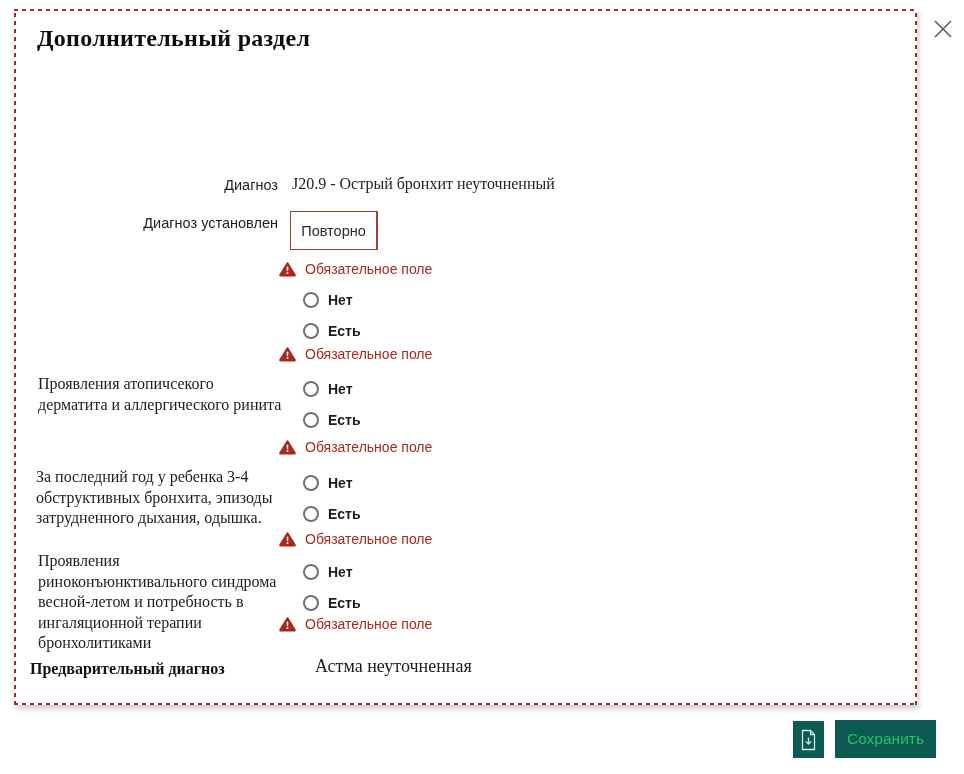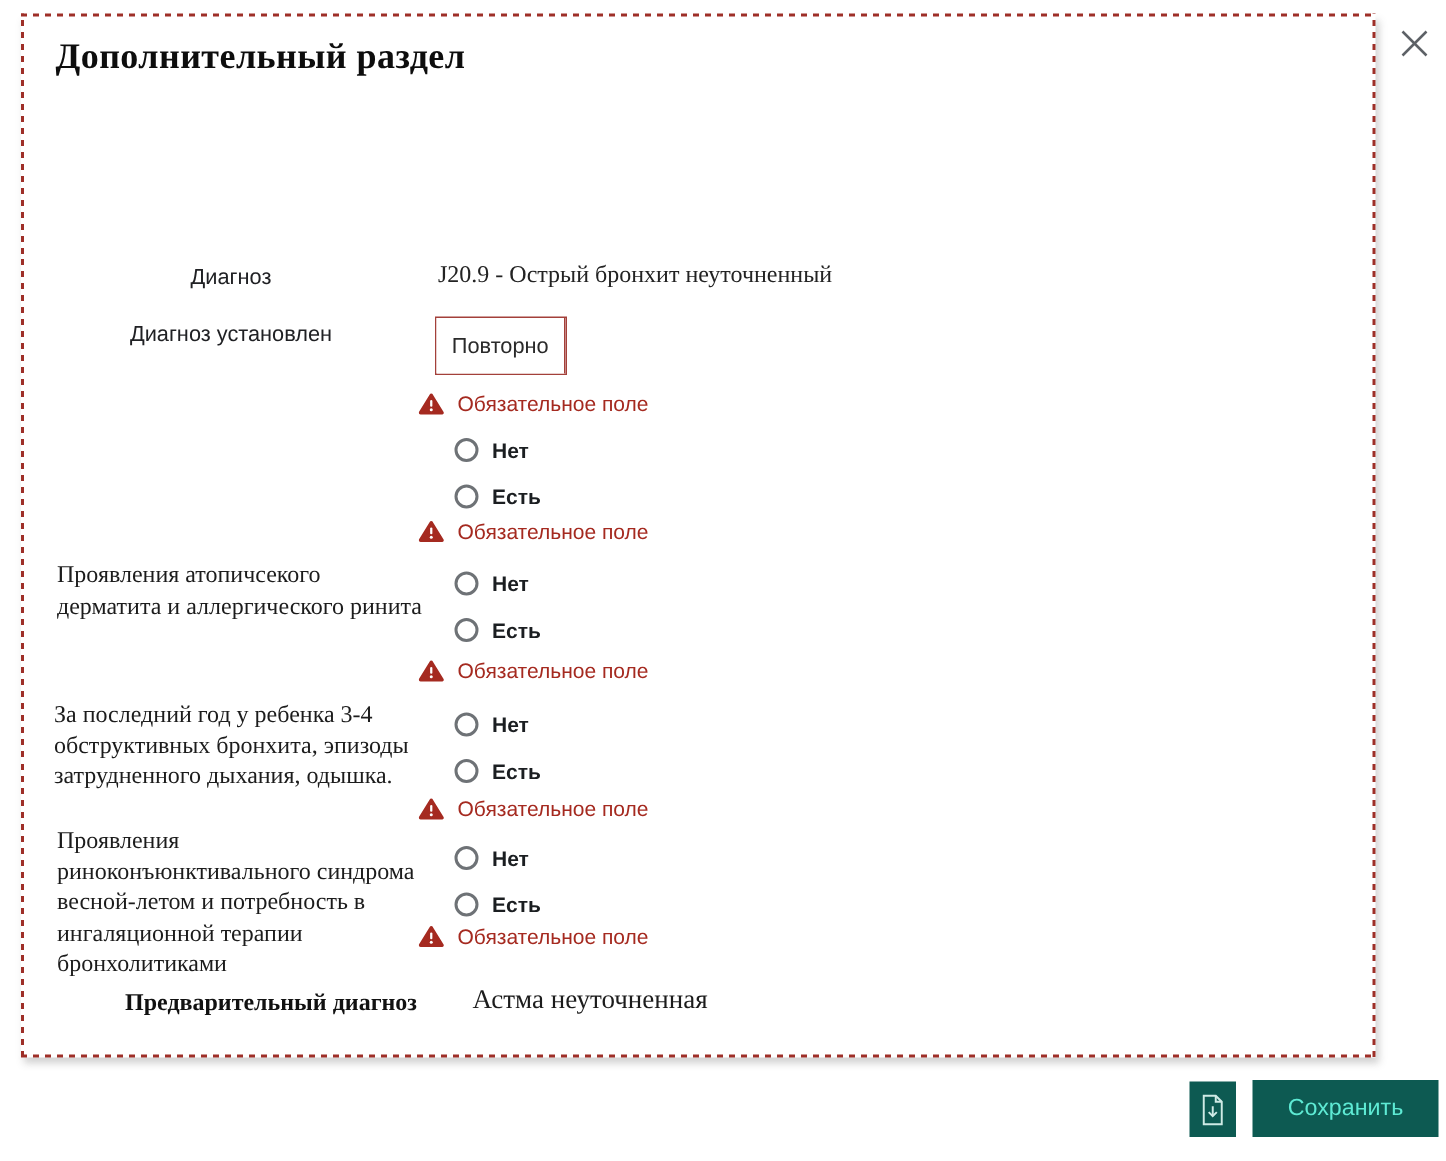--- a/index.html
+++ b/index.html
@@ -26,21 +26,21 @@
   .title {
     left:37px; top:25px;
     font-family:"Liberation Serif","DejaVu Serif",serif;
     font-weight:bold; font-size:24px; color:#0d0d0d; letter-spacing:.3px;
   }
   .close-btn {
     left:928px; top:14px; width:30px; height:30px;
     background:none; border:none; cursor:pointer; padding:3px;
   }
   .field-label {
-    left:30px; width:248px; text-align:center;
+    left:30px; width:248px; text-align:right;
     font-size:14.5px; color:#202124;
   }
   .serif-val {
     font-family:"Liberation Serif","DejaVu Serif",serif;
     font-size:16px; color:#232323;
   }
   .qlabel {
     left:38px; width:256px;
     font-family:"Liberation Serif","DejaVu Serif",serif;
     font-size:16px; line-height:20.6px; color:#1c1c1c;
@@ -63,39 +63,39 @@
   }
   .radio {
     left:303px; display:flex; align-items:center; gap:9px; cursor:pointer;
   }
   .rb {
     width:16px; height:16px; border:2px solid #6e7276; border-radius:50%;
     background:#fff; flex:0 0 auto;
   }
   .rl { font-size:14px; font-weight:600; color:#1b1e21; }
   .prelim-label {
-    left:30px; width:248px; text-align:right;
+    left:30px; width:248px; 
     font-family:"Liberation Serif","DejaVu Serif",serif;
     font-weight:bold; font-size:16px; color:#111;
   }
   .prelim-val {
     left:303px; top:656px;
     font-family:"Liberation Serif","DejaVu Serif",serif;
     font-size:18px; color:#1c1c1c;margin-left:12px;
   }
   .dl-btn {
     left:793px; top:721px; width:31px; height:37px;
     background:#0d5a52; border:none; cursor:pointer;
     display:flex; align-items:center; justify-content:center;
   }
   .save-btn {
-    left:835px; top:720px; width:124px; height:38px;
+    left:835px; top:720px; width:101px; height:38px;
     background:#0d5a52; border:none; cursor:pointer;
     font-family:"Liberation Sans","DejaVu Sans",sans-serif;
-    font-size:15.5px; color:#5eead4;
+    font-size:15.5px; color:#22c55e;
   }
 </style>
 </head>
 <body>
 
 <div class="page">
 
   <div class="dialog"></div>
 
   <button class="abs close-btn">

